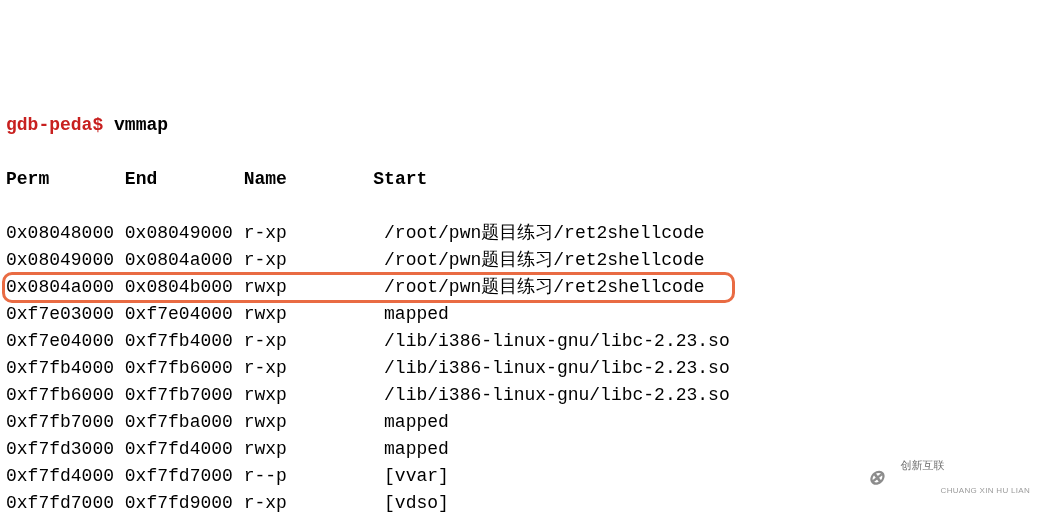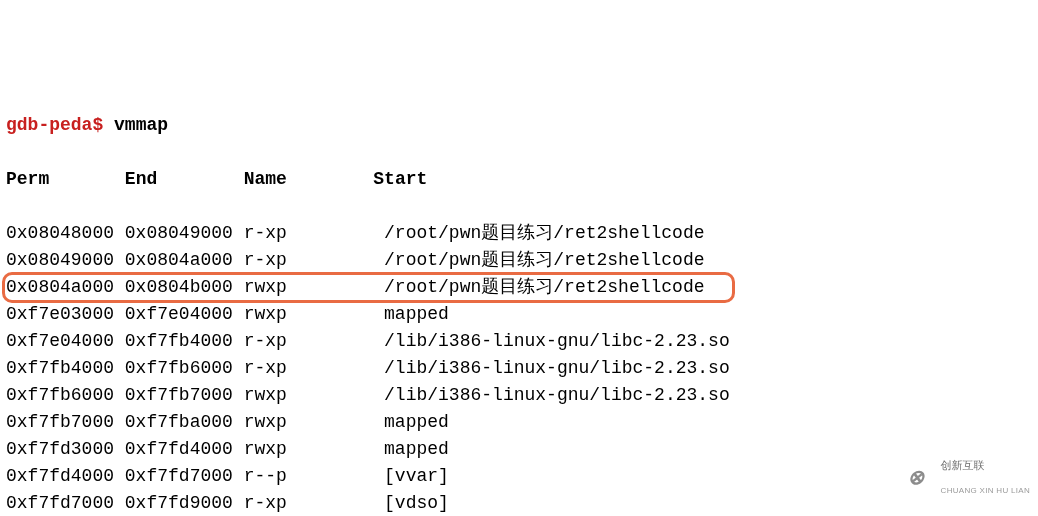--- a/index.html
+++ b/index.html
@@ -60,18 +60,18 @@
 
 <div class="row"><span class="red prompt">gdb-peda$ </span><span class="bold">vmmap</span></div>
 <div class="row bold"><span id="h-start">Perm       </span><span id="h-end">End        </span><span id="h-perm">Name        </span><span id="h-name">Start</span></div>
 <div id="rows"><div><span class="hl-wrap"><div class="row">0x08048000 0x08049000 r-xp         /root/pwn题目练习/ret2shellcode</div></span></div><div><span class="hl-wrap"><div class="row">0x08049000 0x0804a000 r-xp         /root/pwn题目练习/ret2shellcode</div></span></div><div><span class="hl-wrap"><div class="row">0x0804a000 0x0804b000 rwxp         /root/pwn题目练习/ret2shellcode</div><div class="hl-box" style="inset: -2px -30px -2px -4px;"></div></span></div><div><span class="hl-wrap"><div class="row">0xf7e03000 0xf7e04000 rwxp         mapped</div></span></div><div><span class="hl-wrap"><div class="row">0xf7e04000 0xf7fb4000 r-xp         /lib/i386-linux-gnu/libc-2.23.so</div></span></div><div><span class="hl-wrap"><div class="row">0xf7fb4000 0xf7fb6000 r-xp         /lib/i386-linux-gnu/libc-2.23.so</div></span></div><div><span class="hl-wrap"><div class="row">0xf7fb6000 0xf7fb7000 rwxp         /lib/i386-linux-gnu/libc-2.23.so</div></span></div><div><span class="hl-wrap"><div class="row">0xf7fb7000 0xf7fba000 rwxp         mapped</div></span></div><div><span class="hl-wrap"><div class="row">0xf7fd3000 0xf7fd4000 rwxp         mapped</div></span></div><div><span class="hl-wrap"><div class="row">0xf7fd4000 0xf7fd7000 r--p         [vvar]</div></span></div><div><span class="hl-wrap"><div class="row">0xf7fd7000 0xf7fd9000 r-xp         [vdso]</div></span></div></div>
 
 
 <div class="watermark">
   <span class="watermark-icon">⊗</span>
   <span>
     <span style="font-size:11px;color:#606060;">创新互联</span><br>
-    <span style="font-size:8px;color:#909090;letter-spacing:0.3px;">CHUANG XIN HU LIAN</span>
+    <span style="font-size:8px;color:#909090;letter-spacing:0.3px;margin-left:40px;">CHUANG XIN HU LIAN</span>
   </span>
 </div>
 
 
 
 
 </body></html>

